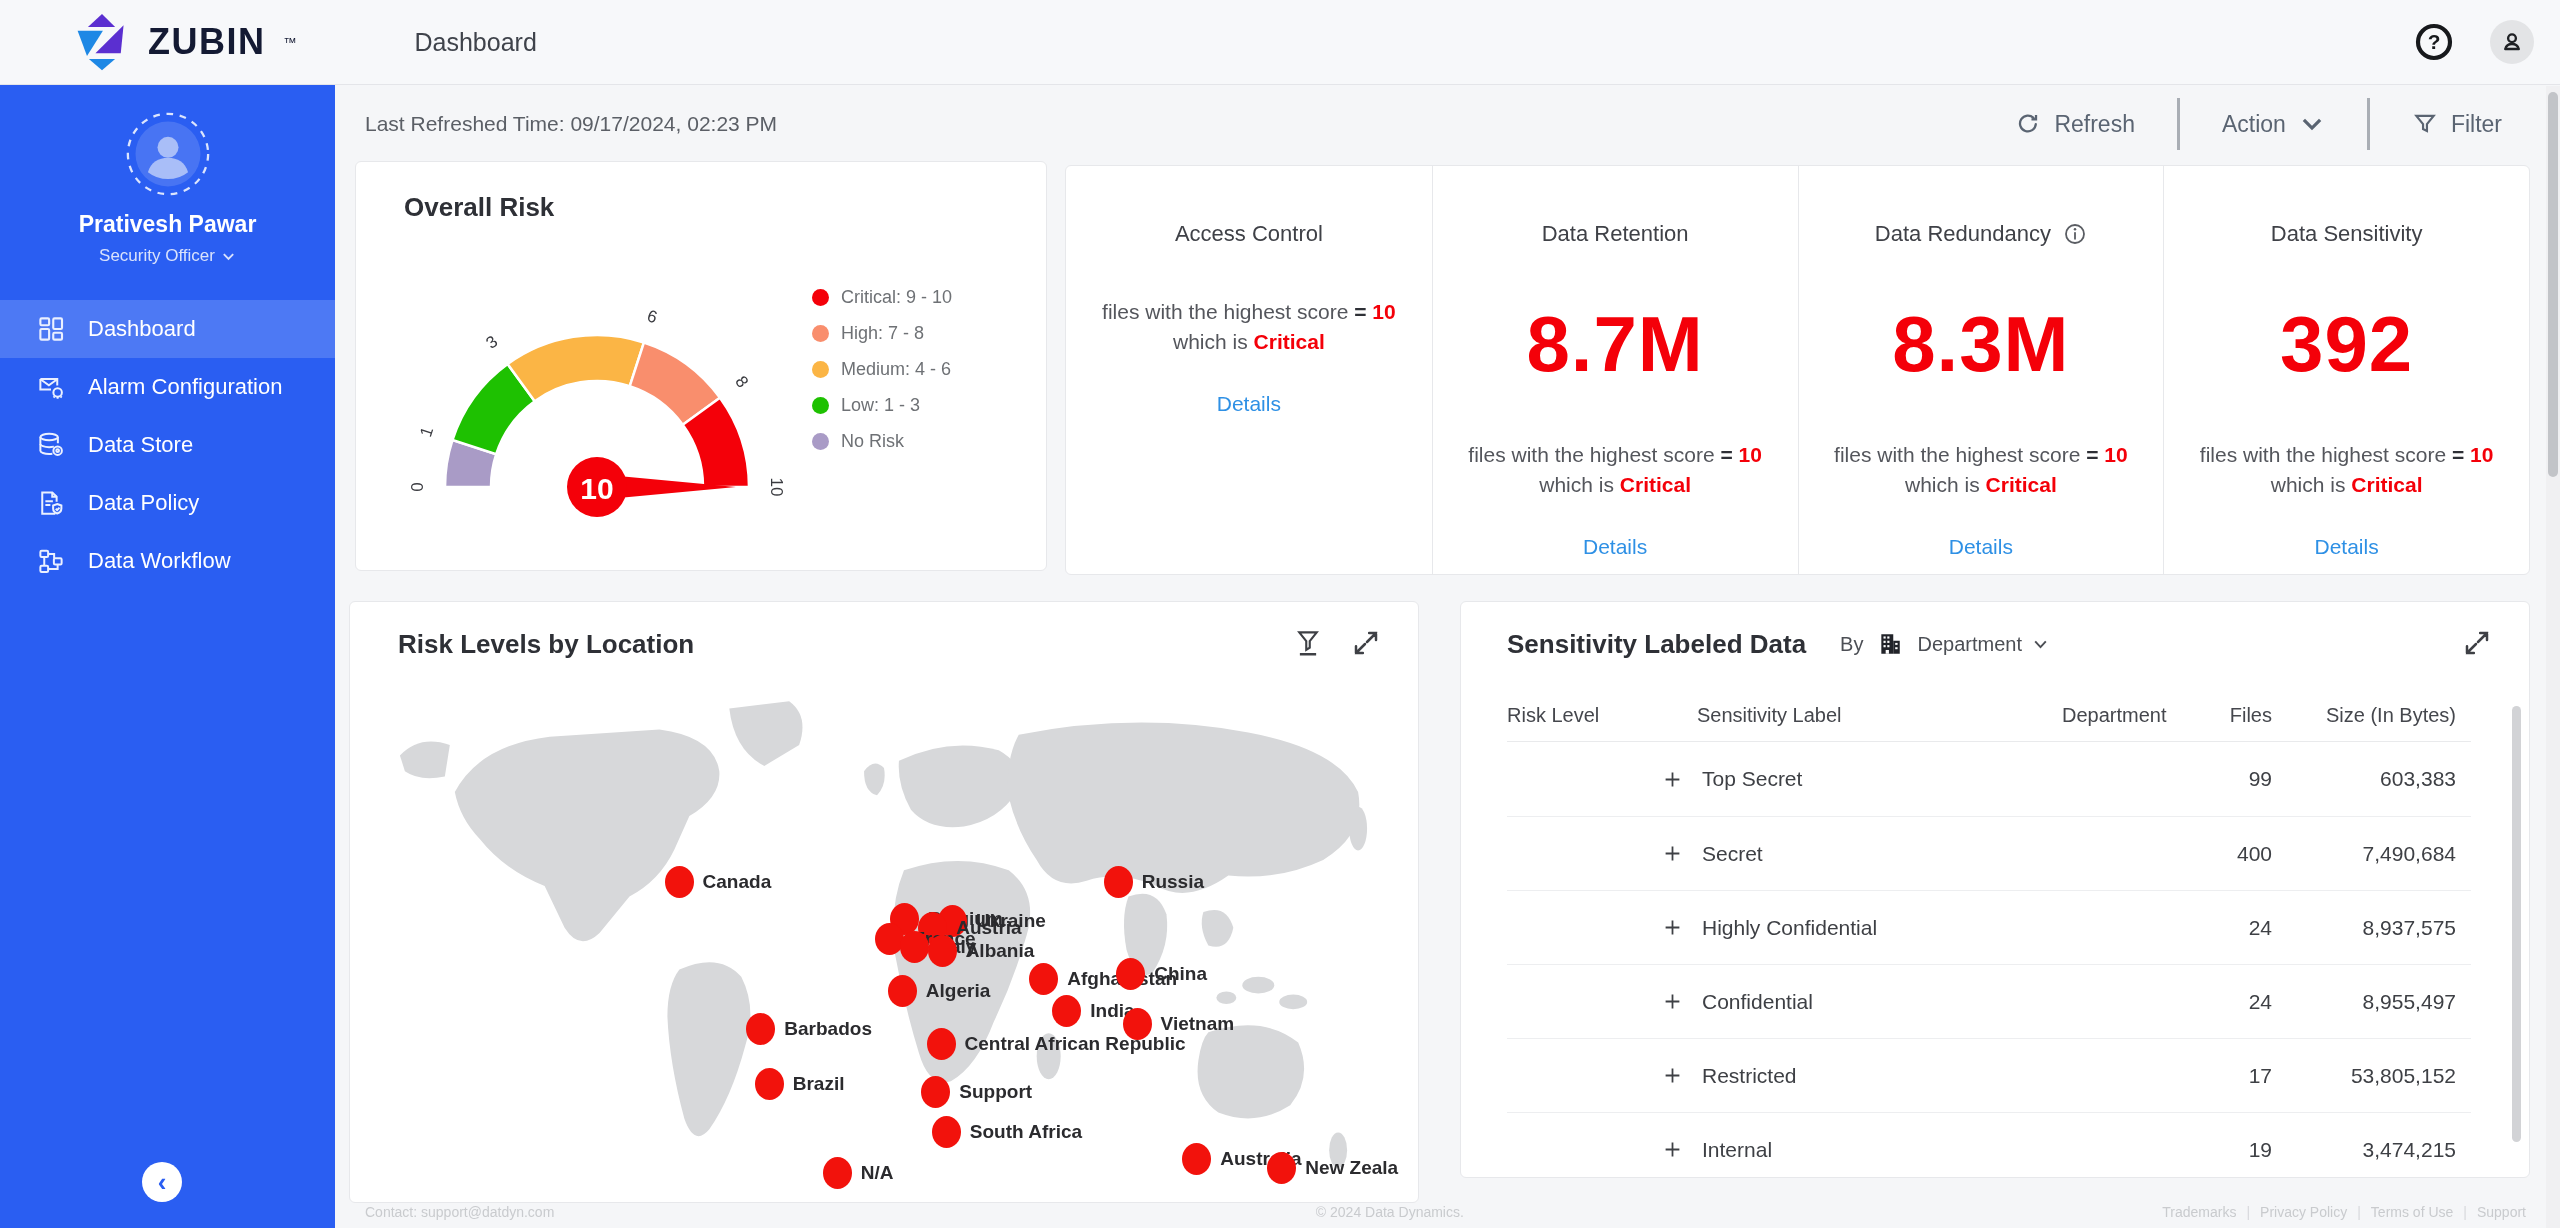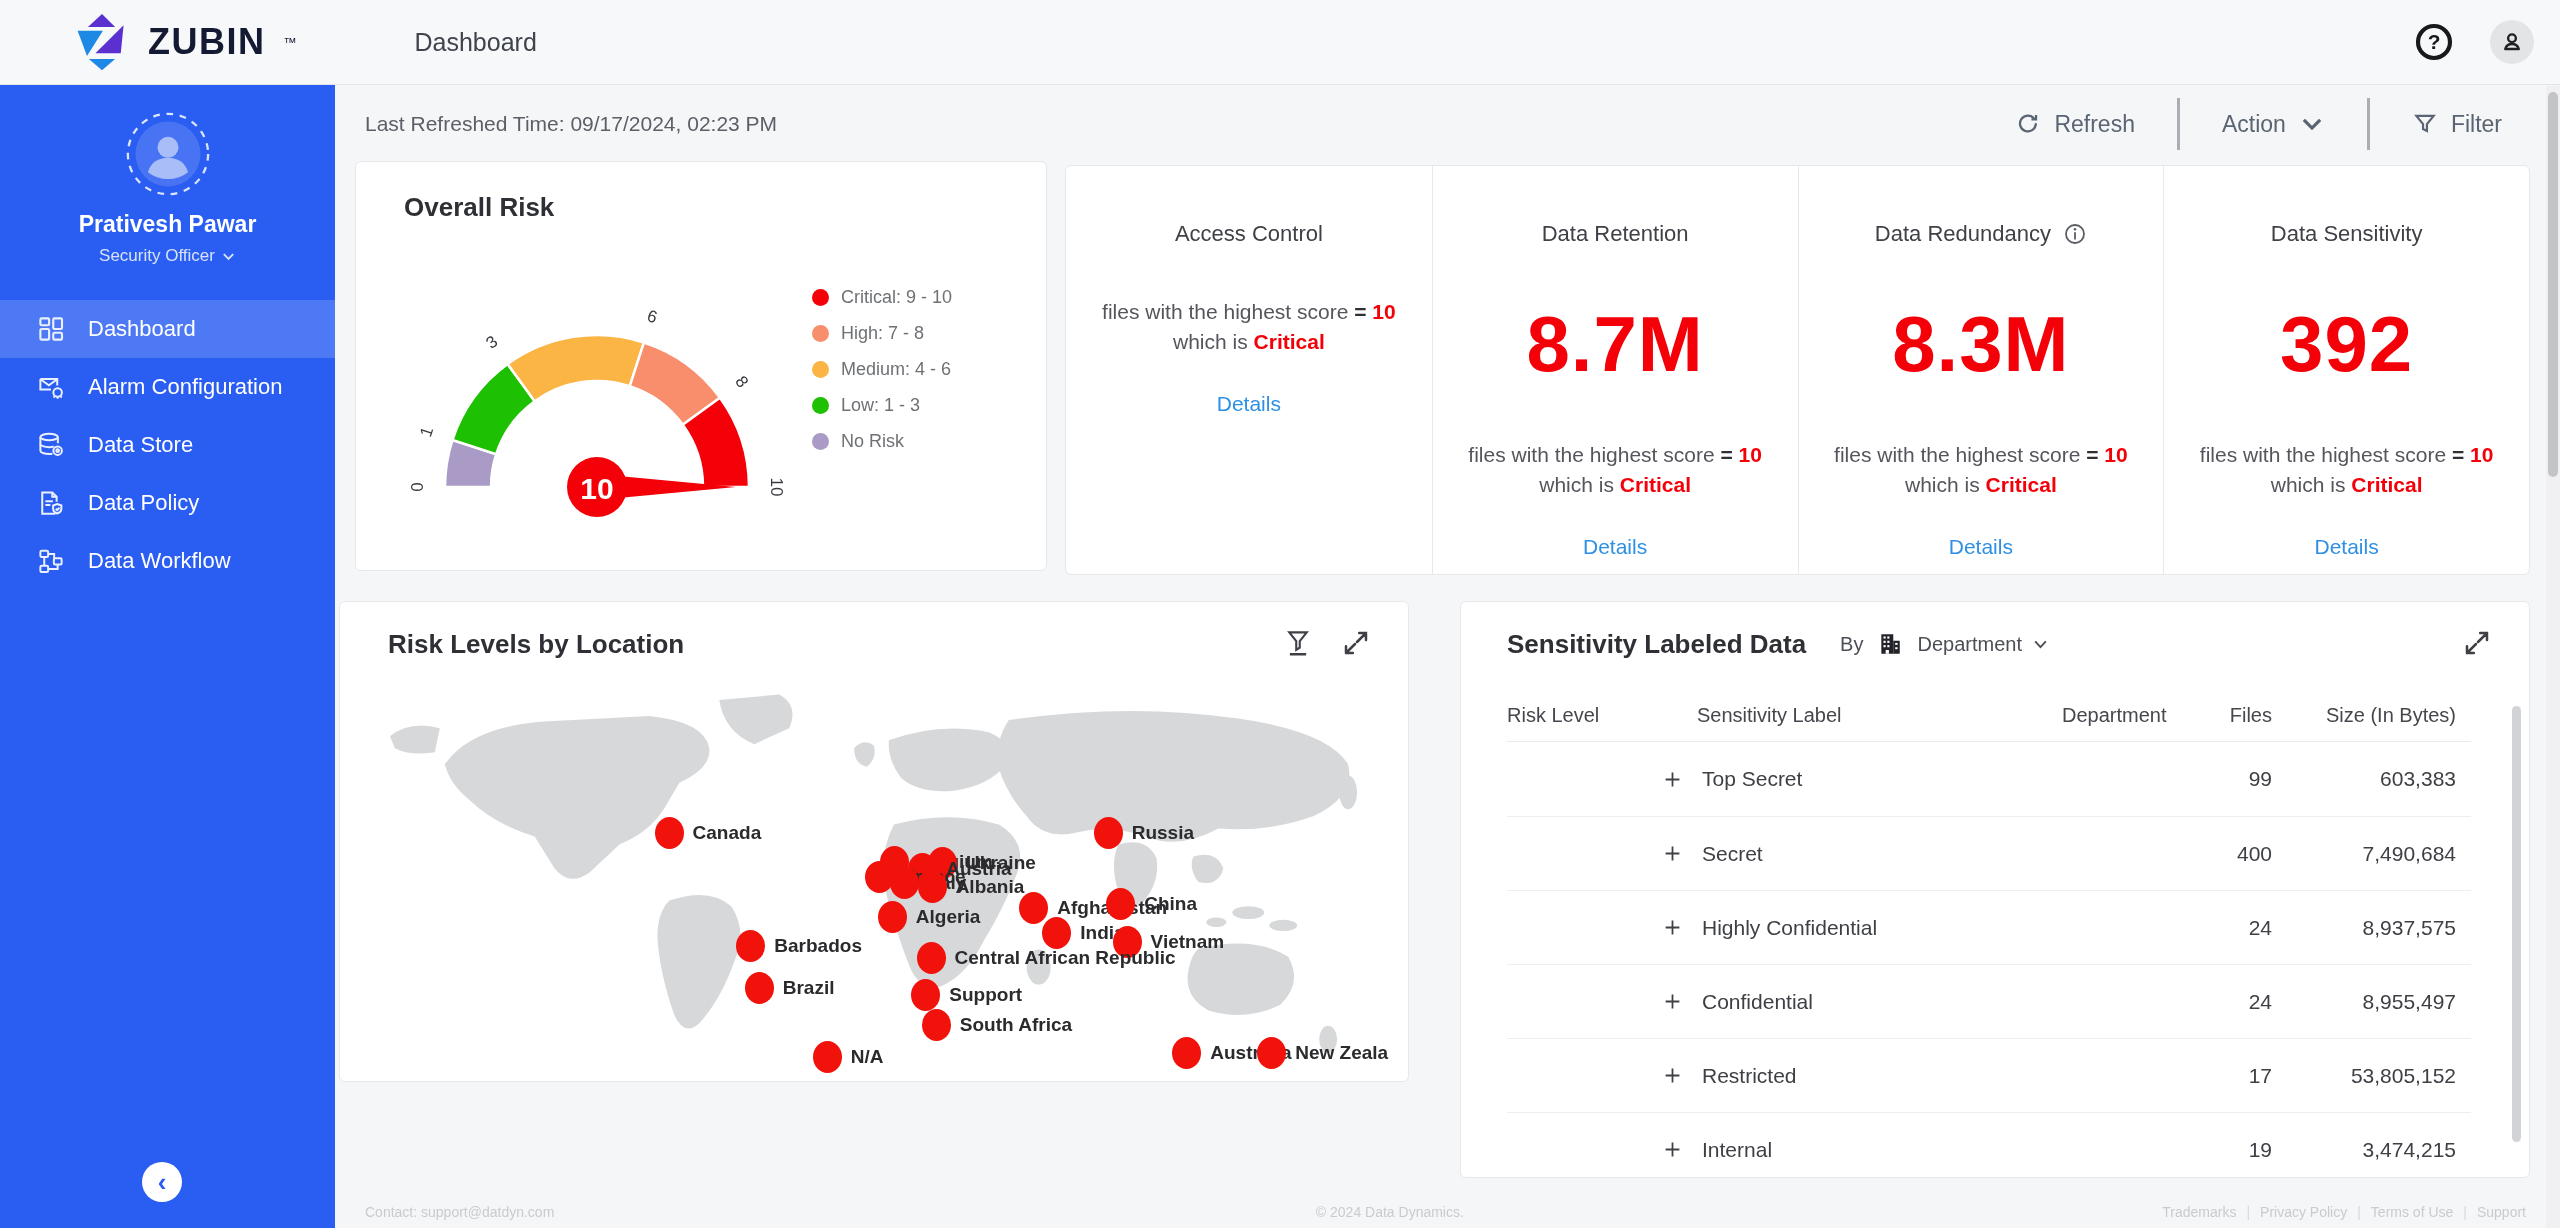--- a/index.html
+++ b/index.html
@@ -68,21 +68,21 @@
   .m-title-row { display:inline-flex; align-items:center; gap:12px; font-size:22px; color:#3F4147; }
   .m-title-row .iicon { width:24px; height:24px; color:#5A5D63; }
   .m-title-row .iicon svg { width:24px; height:24px; display:block; }
   .m-value { margin-top:52px; font-size:78px; font-weight:800; color:#F40009; letter-spacing:1px; }
   .m-desc { margin-top:50px; font-size:21px; color:#54565C; line-height:1.45; }
   .m-desc .red { color:#F40009; }
   .m-desc .eq { color:#2E3036; }
   .m-details { display:inline-block; margin-top:34px; font-size:21px; color:#2E90E5; cursor:pointer; text-decoration:none; }
 
   
-  .map-card { left:4px; top:516px; width:1070px; height:481px; overflow:hidden; }
+  .map-card { left:14px; top:516px; width:1070px; height:602px; overflow:hidden; }
   .map-head { display:flex; align-items:center; padding:26px 36px 0 48px; }
   .map-head .spacer { flex:1; }
   .icon-btn { background:none; border:none; color:#3E4045; cursor:pointer; width:32px; height:32px; padding:0; }
   .icon-btn svg { width:30px; height:30px; }
   .map-head .icon-btn + .icon-btn { margin-left:26px; }
   .map-area { position:absolute; left:10px; right:10px; top:70px; bottom:8px; overflow:hidden; }
   .map-area > svg.world { position:absolute; inset:0; width:100%; height:100%; }
   .marker { position:absolute; display:flex; align-items:center; gap:9px; transform:translate(-14px,-16px); }
   .marker .mdot { width:29px; height:32px; border-radius:50%; background:#F2120C; flex:0 0 29px; cursor:pointer; }
   .marker .mlabel { font-size:19px; font-weight:bold; color:#2B2B2E; white-space:nowrap; }

